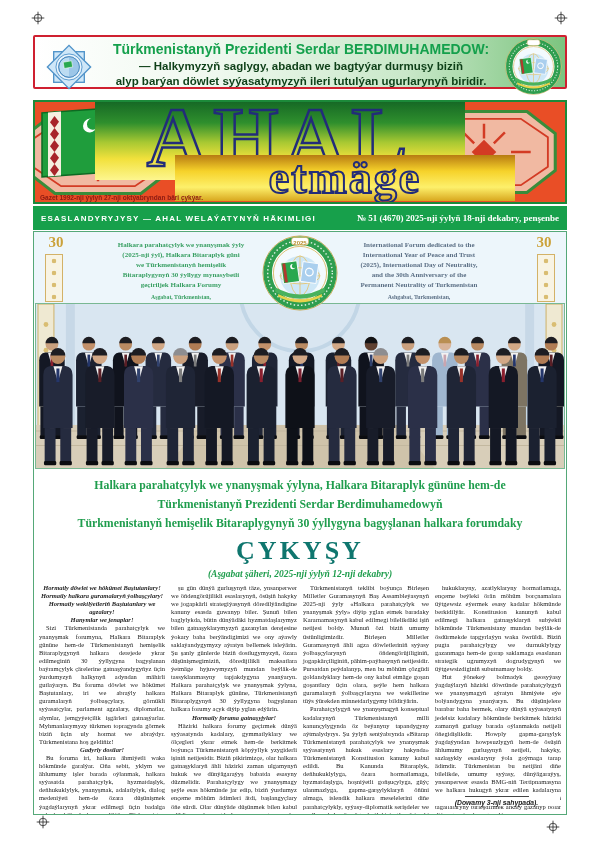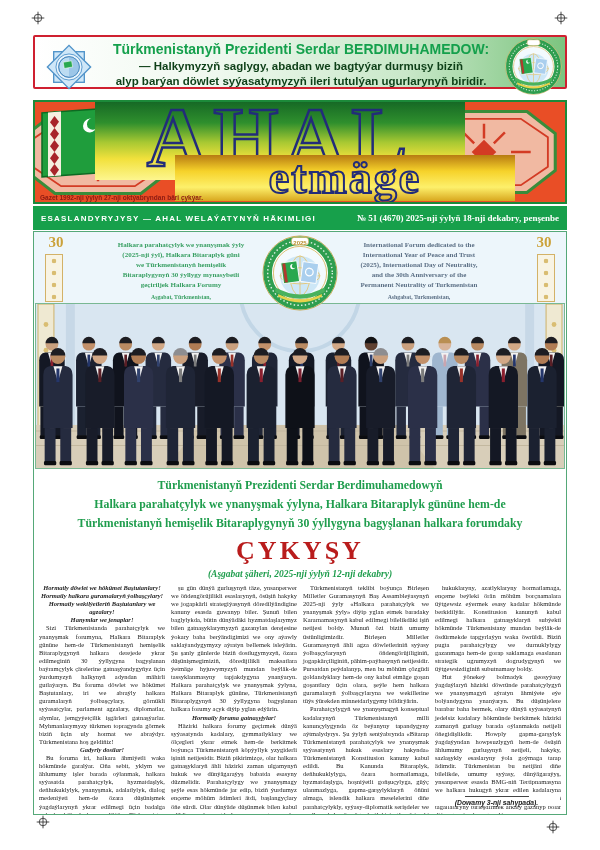--- a/index.html
+++ b/index.html
@@ -69,21 +69,21 @@
   .banner-date{font-size:5.8px;line-height:1.35;margin-top:3px;font-weight:bold;}
   #forum-emblem{left:50%;top:3px;margin-left:-38px;width:76px;height:76px;z-index:5;}
 
   
   #photo{position:relative;height:164px;margin:0 2px;outline:1px solid #79b893;overflow:hidden;}
   #photo-svg{display:block;width:100%;height:100%;}
 
   
   #headline{padding-top:8px;text-align:center;}
   .hl-line{font-weight:bold;font-size:11.8px;line-height:19px;color:#1f9d4d;white-space:nowrap;}
-  #article-title{font-weight:bold;font-size:26px;letter-spacing:3px;color:#b91c1c;margin-top:3px;}
+  #article-title{font-weight:bold;font-size:26px;letter-spacing:3px;color:#0f766e;margin-top:3px;}
   #article-dateline{font-weight:bold;font-style:italic;font-size:9.5px;color:#1f9d4d;margin-top:3px;}
 
   
   #columns{display:flex;gap:6px;padding:0 5px;margin-top:5px;height:230px;overflow:hidden;
     font-size:6.5px;line-height:8.1px;color:#1c1c1c;text-align:justify;}
   .col{flex:1 1 0;min-width:0;}
   .col p{margin:0;text-indent:7px;}
   .sal{text-align:center;font-weight:bold;font-style:italic;margin:0;}
   #continuation{right:6px;bottom:8px;width:127px;text-align:center;background:#fff;padding-top:2px;}
   #cont-rule{width:64px;border-top:1px solid #444;margin:0 auto 2px auto;}
@@ -571,22 +571,22 @@
       <rect x="-10" y="73" width="8.8" height="3" rx="1" fill="#0b0c10"></rect>
       <rect x="1.2" y="73" width="8.8" height="3" rx="1" fill="#0b0c10"></rect>
       <circle cx="0" cy="0" r="5.3" fill="#b07c54"></circle>
       <path d="M-5.3,-0.5 a5.3,5.3 0 0 1 10.6,0 z" fill="#1d1d22"></path>
     </g>
         </g>
     </svg>
   </div>
 
   <div id="headline">
+    <div class="hl-line">Halkara parahatçylyk we ynanyşmak ýylyna, Halkara Bitaraplyk gününe hem-de</div>
     <div class="hl-line">Türkmenistanyň Prezidenti Serdar Berdimuhamedowyň</div>
-    <div class="hl-line">Halkara parahatçylyk we ynanyşmak ýylyna, Halkara Bitaraplyk gününe hem-de</div>
     <div class="hl-line">Türkmenistanyň hemişelik Bitaraplygynyň 30 ýyllygyna bagyşlanan halkara forumdaky</div>
     <div id="article-title">ÇYKYŞY</div>
     <div id="article-dateline">(Aşgabat şäheri, 2025-nji ýylyň 12-nji dekabry)</div>
   </div>
 
   <div id="columns">
     <div class="col">
       <div class="sal">Hormatly döwlet we hökümet Baştutanlary!</div>
       <div class="sal">Hormatly halkara guramalaryň ýolbaşçylary!</div>
       <div class="sal">Hormatly wekilýetleriň Baştutanlary we agzalary!</div>

